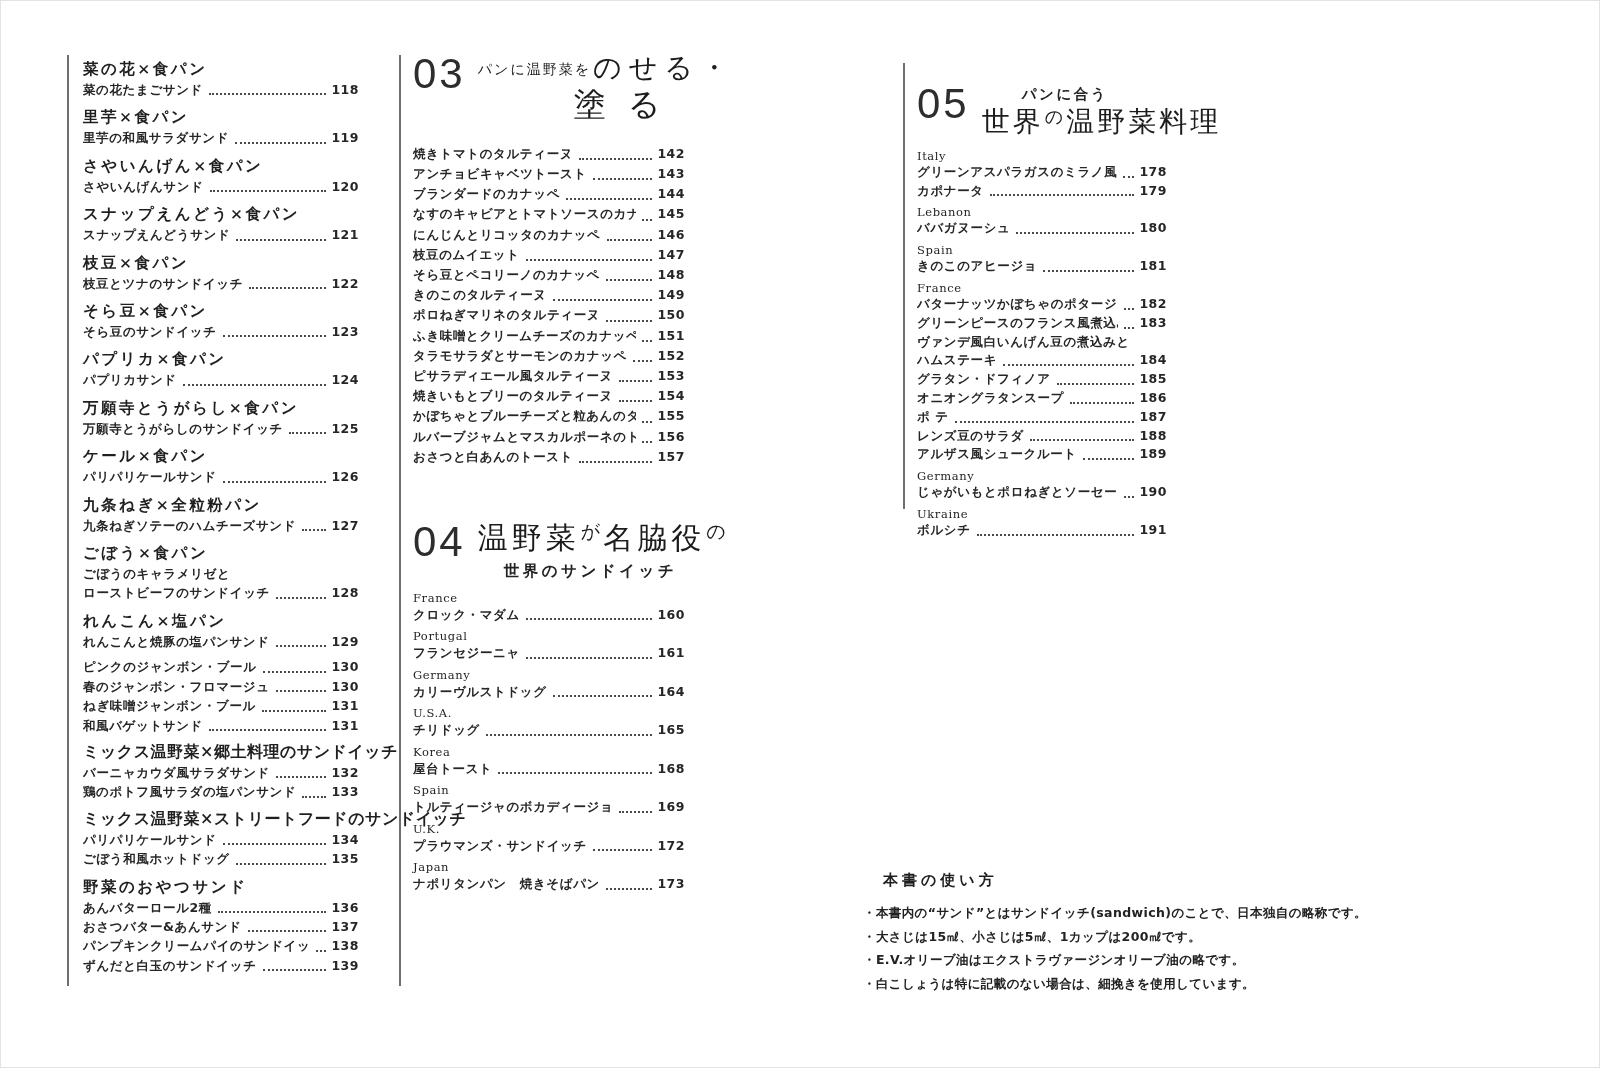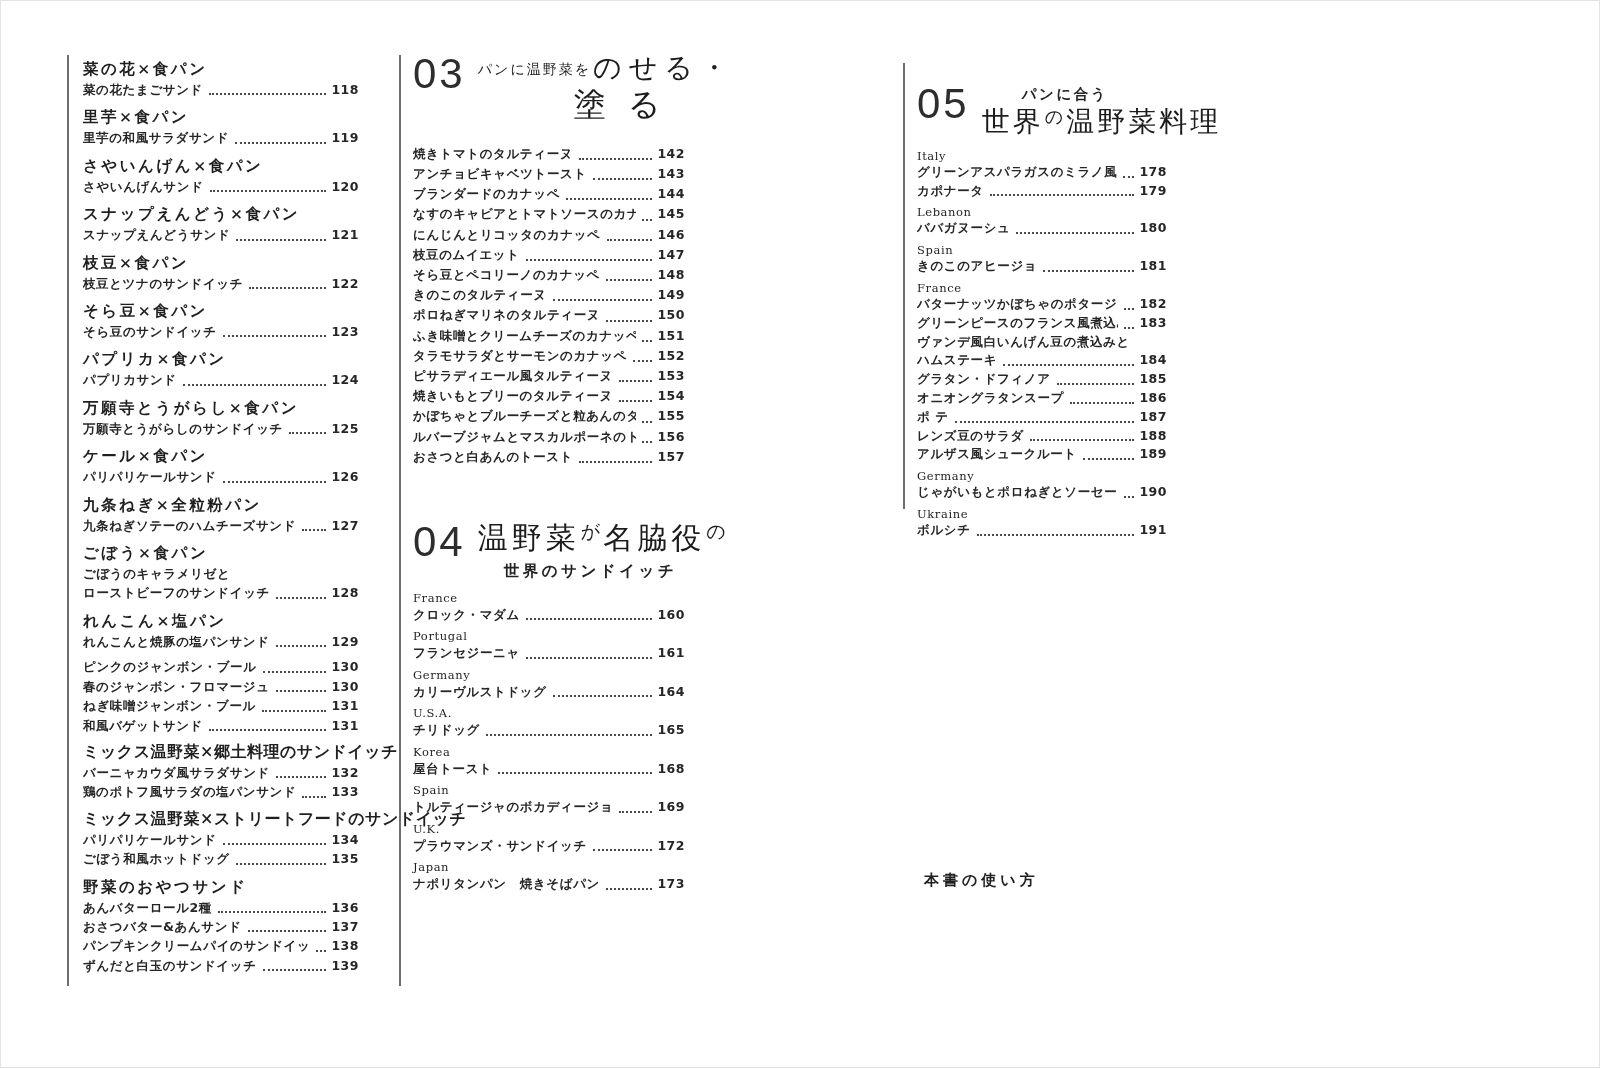--- a/index.html
+++ b/index.html
@@ -102,21 +102,21 @@
     font-size:14.5px;font-weight:bold;letter-spacing:2.5px;
     color:#222;margin-bottom:3px;margin-top:2px;margin-left:40px;
   }
   #ch05-header .l1{display:flex;align-items:flex-start;white-space:nowrap;line-height:1.1;}
   #ch05-header .seg-big{font-size:28px;letter-spacing:3px;}
   #ch05-header .seg-small{font-size:18px;}
   #col-right .entry{line-height:18.8px;}
   #col-right .entry-line-plain{line-height:18.8px;}
 
   
-  #notes{position:absolute;left:903px;top:870px;width:560px;}
+  #notes{position:absolute;left:862px;top:870px;width:560px;}
   .notes-title{
     font-family:"DejaVu Serif",serif;font-weight:600;
     font-size:15px;letter-spacing:4px;color:#1f1f1f;
     padding-left:20px;line-height:18px;
   }
   #notes-list{margin-top:12px;}
   .note-line{
     font-size:12.5px;font-weight:600;letter-spacing:0.4px;
     line-height:23.5px;color:#222;white-space:nowrap;
   }
@@ -701,15 +701,21 @@
               <span class="leader"></span>
               <span class="page-num">191</span>
             </div>
           </div>
         </div>
       </div>
   </div>
 
   <div id="notes">
     <div class="notes-title">本書の使い方</div>
+    <div id="notes-list">
+        <div class="note-line">・本書内の“サンド”とはサンドイッチ(sandwich)のことで、日本独自の略称です。</div>
+        <div class="note-line">・大さじは15㎖、小さじは5㎖、1カップは200㎖です。</div>
+        <div class="note-line">・E.V.オリーブ油はエクストラヴァージンオリーブ油の略です。</div>
+        <div class="note-line">・白こしょうは特に記載のない場合は、細挽きを使用しています。</div>
+      </div>
   </div>
 
 </div>
 
 </body></html>

